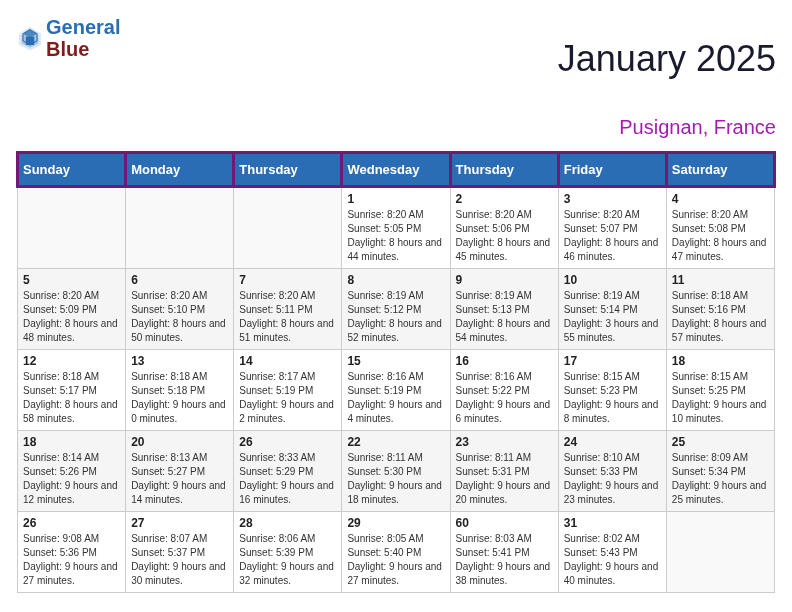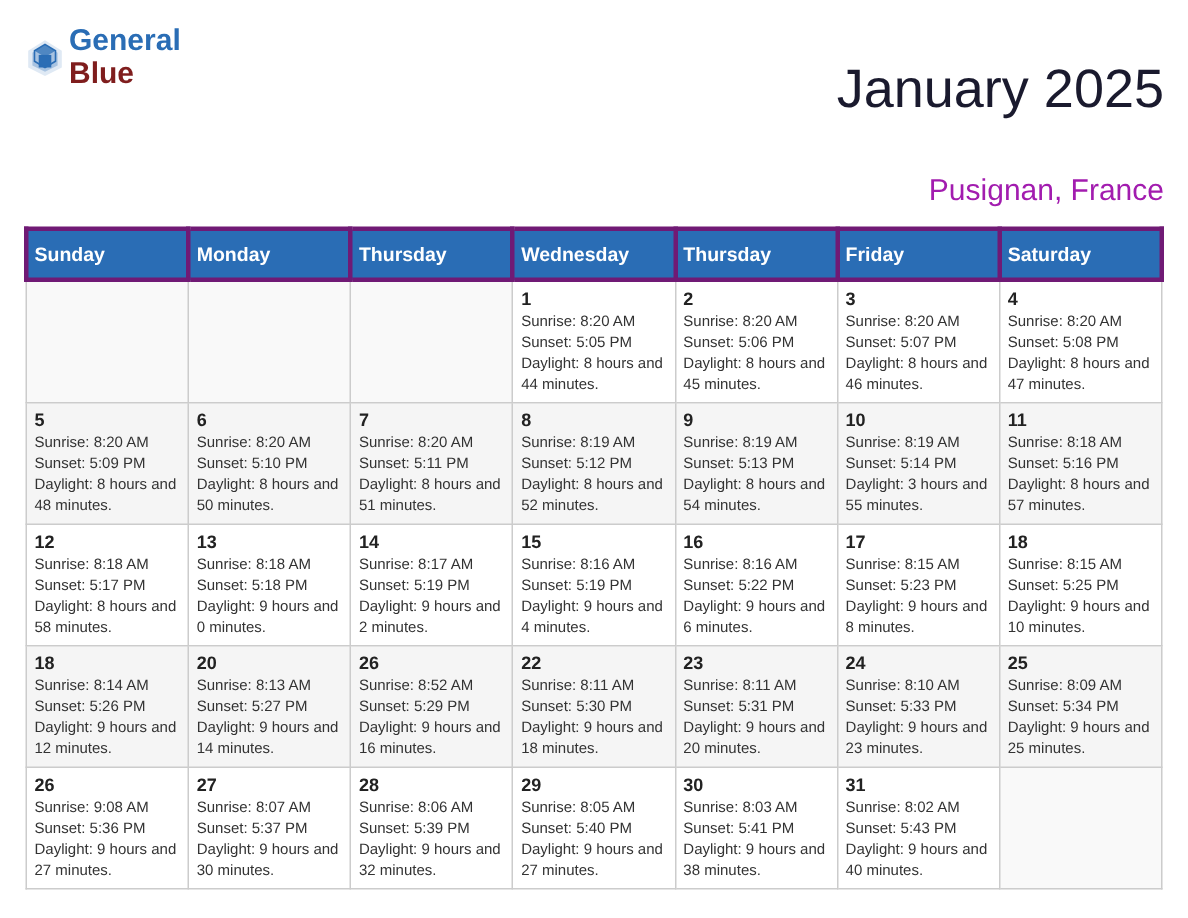--- a/index.html
+++ b/index.html
@@ -292,21 +292,21 @@
           <span class="day-number">20</span>
           <div class="day-info">
             <span>Sunrise: 8:13 AM</span><br>
             <span>Sunset: 5:27 PM</span><br>
             <span>Daylight: 9 hours and 14 minutes.</span>
           </div>
         </td>
         <td>
           <span class="day-number">26</span>
           <div class="day-info">
-            <span>Sunrise: 8:52 AM</span><br>
+            <span>Sunrise: 8:33 AM</span><br>
             <span>Sunset: 5:29 PM</span><br>
             <span>Daylight: 9 hours and 16 minutes.</span>
           </div>
         </td>
         <td>
           <span class="day-number">22</span>
           <div class="day-info">
             <span>Sunrise: 8:11 AM</span><br>
             <span>Sunset: 5:30 PM</span><br>
             <span>Daylight: 9 hours and 18 minutes.</span>
@@ -364,21 +364,21 @@
         </td>
         <td>
           <span class="day-number">29</span>
           <div class="day-info">
             <span>Sunrise: 8:05 AM</span><br>
             <span>Sunset: 5:40 PM</span><br>
             <span>Daylight: 9 hours and 27 minutes.</span>
           </div>
         </td>
         <td>
-          <span class="day-number">30</span>
+          <span class="day-number">60</span>
           <div class="day-info">
             <span>Sunrise: 8:03 AM</span><br>
             <span>Sunset: 5:41 PM</span><br>
             <span>Daylight: 9 hours and 38 minutes.</span>
           </div>
         </td>
         <td>
           <span class="day-number">31</span>
           <div class="day-info">
             <span>Sunrise: 8:02 AM</span><br>

